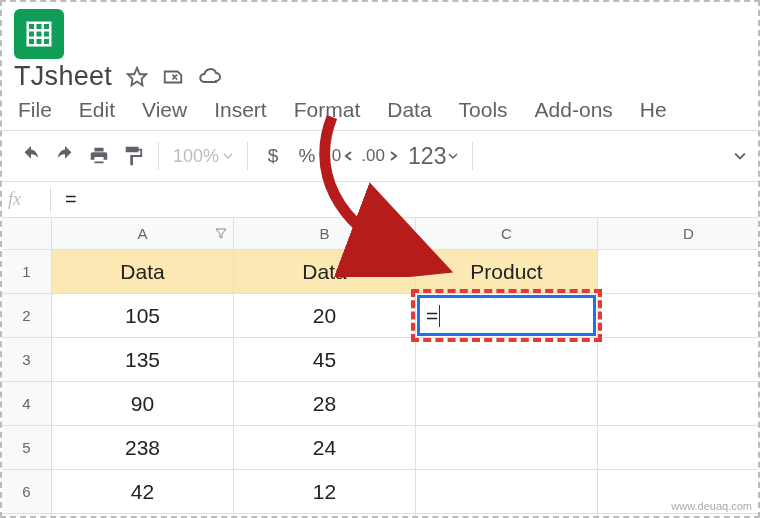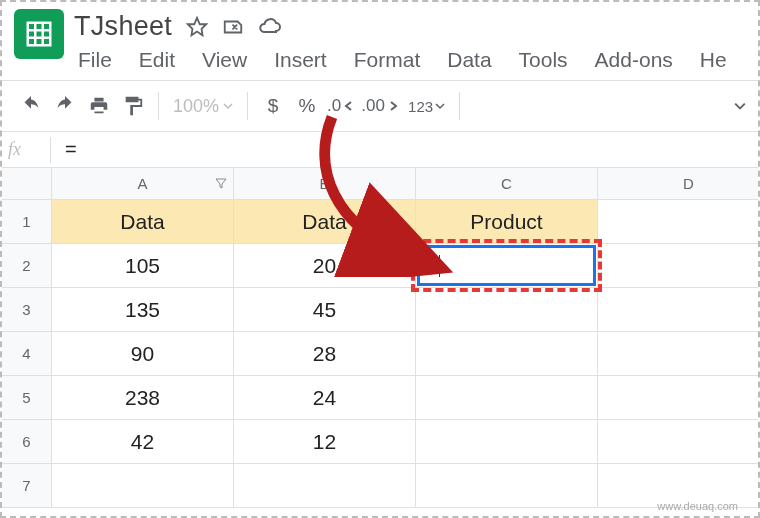--- a/index.html
+++ b/index.html
@@ -9,20 +9,21 @@
     width: 760px;
     height: 518px;
     overflow: hidden;
     position: relative;
     border: 2px dashed #bbb;
   }
   .header {
     display: flex;
     align-items: flex-start;
     padding: 7px 0 0 12px;
+    flex-direction: column;
   }
   .logo {
     width: 50px;
     height: 50px;
     background: #0f9d58;
     border-radius: 6px;
     display: flex;
     align-items: center;
     justify-content: center;
     margin-right: 10px;
@@ -148,21 +149,21 @@
   }
   .cursor-line {
     display:inline-block;
     width:1px; height:22px;
     background:#333;
     vertical-align:middle;
     margin-left:1px;
   }
   .watermark {
     position: absolute;
-    right: 20px;
+    right: 6px;
     bottom: 4px;
     font-size: 11px;
     color: #aaa;
     font-family: Arial;
   }
   .arrow-overlay {
     position: absolute;
     pointer-events: none;
     z-index: 50;
   }
@@ -251,21 +252,21 @@
         <path d="M8 2L3 6l5 4" fill="none" stroke="#5f6368" stroke-width="2"></path>
       </svg>
   </div>
   <div class="tb-btn" style="width:44px">
     <span style="font-size:17px">.00</span>
     <svg width="12" height="12" viewBox="0 0 12 12" style="margin-left:2px">
         <path d="M4 2l5 4-5 4" fill="none" stroke="#5f6368" stroke-width="2"></path>
       </svg>
   </div>
   <div class="fmt-123">
-    <span style="font-size:15px">123</span>
+    <span style="font-size:23px">123</span>
     <svg width="10" height="10" viewBox="0 0 10 10">
         <path d="M1 3l4 4 4-4" fill="none" stroke="#5f6368" stroke-width="1.5"></path>
       </svg>
   </div>
   <div class="tb-sep"></div>
   <div style="flex:1"></div>
   <svg width="12" height="12" viewBox="0 0 10 10">
       <path d="M1 3l4 4 4-4" fill="none" stroke="#5f6368" stroke-width="1.5"></path>
     </svg>
 </div>

